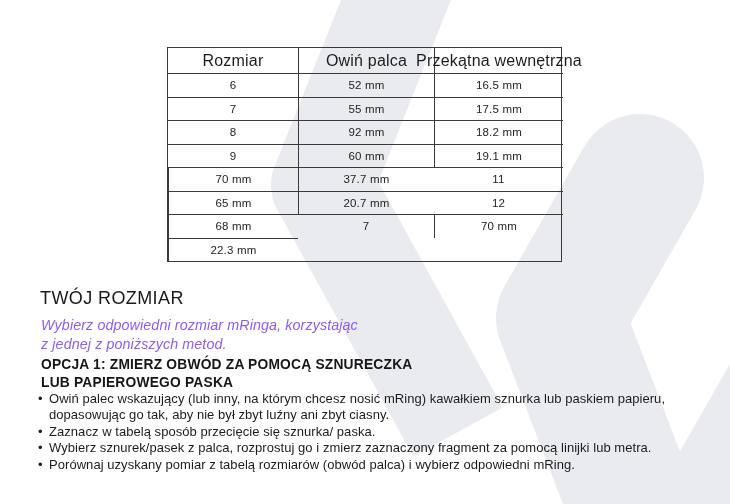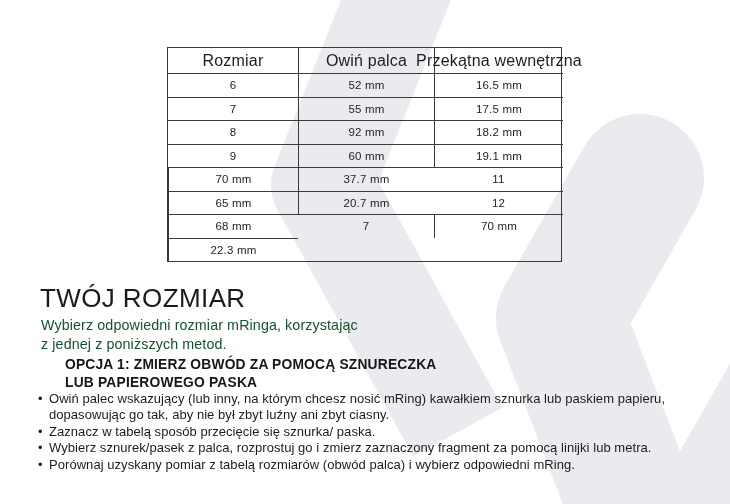--- a/index.html
+++ b/index.html
@@ -31,32 +31,32 @@
     background:transparent;
     white-space:nowrap;
   }
   .size-table .cell.hdr{font-size:16px;}
   .size-table .cell.bl{border-left:1px solid #3a3a3a;}
   .size-table .cell.bt{border-top:1px solid #3a3a3a;}
   
   .title{
     position:absolute;left:40px;top:283px;z-index:2;
     margin:0;
-    font-size:26px;line-height:30px;font-weight:500;
+    font-size:18px;line-height:30px;font-weight:500;
     letter-spacing:.4px;color:#1a1a1c;
   }
   .intro{
     position:absolute;left:41px;top:316px;z-index:2;
     font-size:14.3px;line-height:18.5px;font-weight:400;
-    letter-spacing:.1px;color:#14532d;
+    letter-spacing:.1px;color:#8b5cf6;font-style:italic;
   }
   .option-heading{
     position:absolute;left:41px;top:356px;z-index:2;
     font-size:13.8px;line-height:18px;font-weight:700;
-    letter-spacing:.2px;color:#161618;margin-left:24px;
+    letter-spacing:.2px;color:#161618;
   }
   .bullets{
     position:absolute;left:38px;top:391px;z-index:2;
     width:690px;
     margin:0;padding:0;list-style:none;
     font-size:13px;line-height:16.4px;font-weight:400;
     letter-spacing:.05px;color:#1c1c1e;
   }
   .bullets li{position:relative;padding-left:11px;margin:0;}
   .bullets li .bullet-dot{

